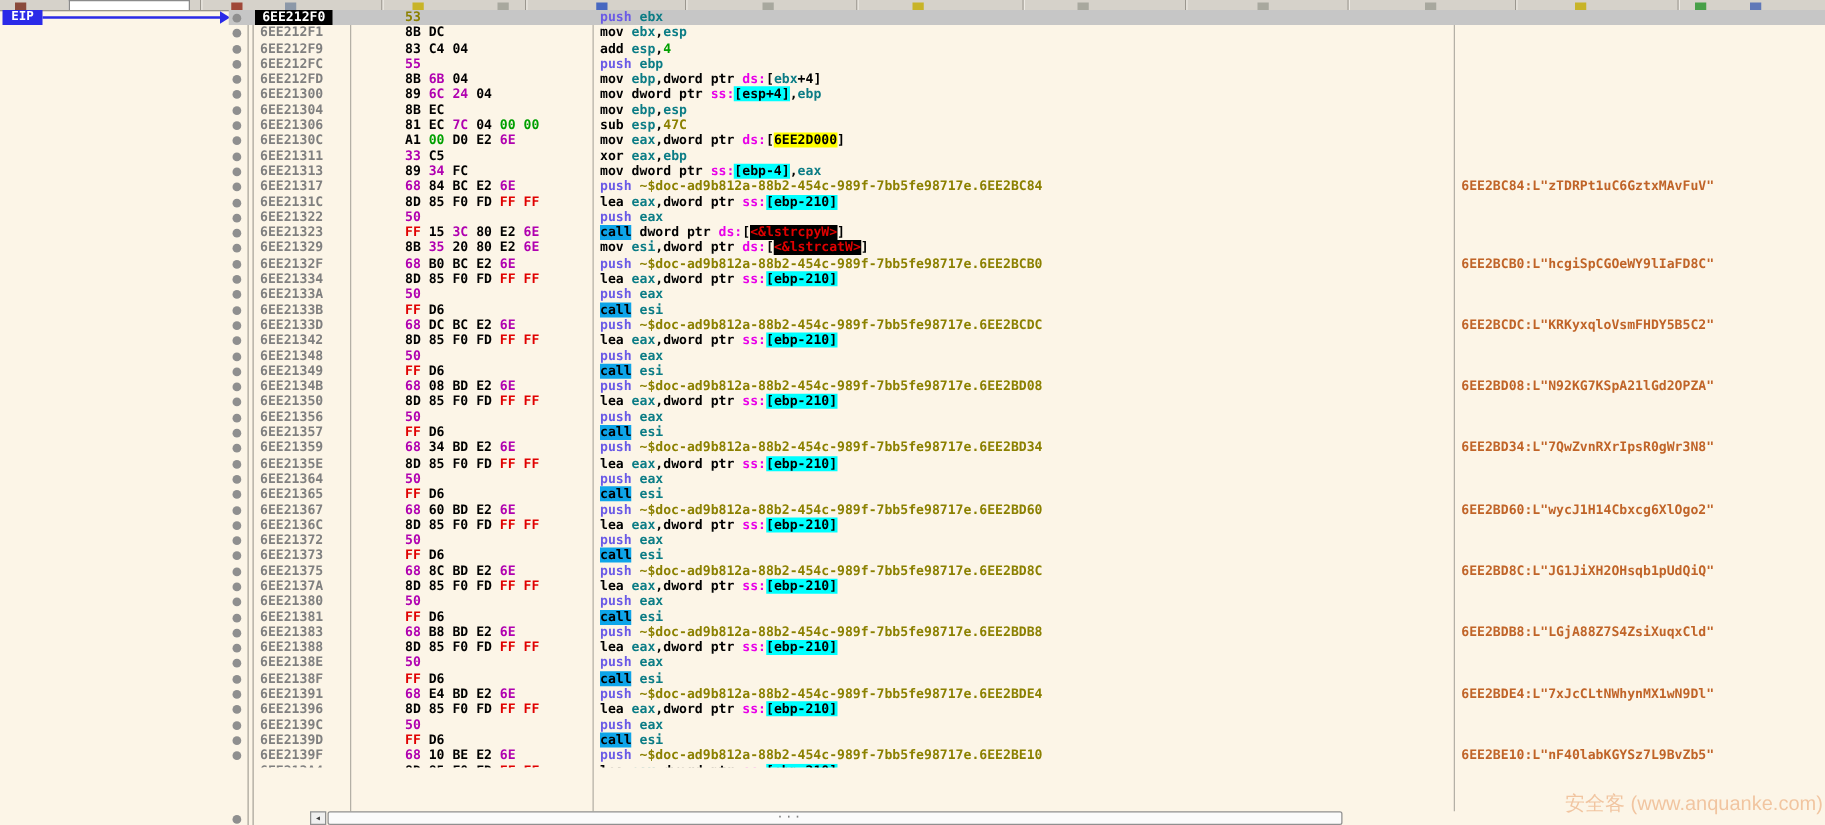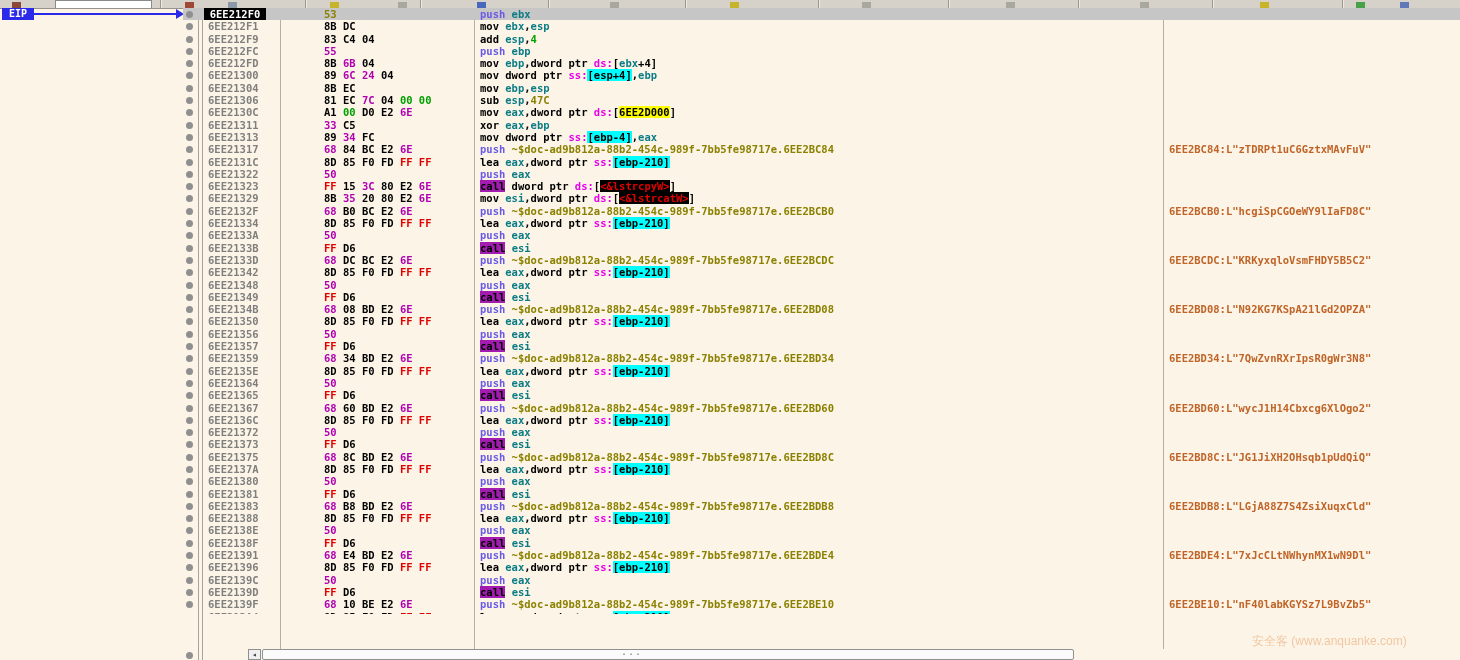--- a/index.html
+++ b/index.html
@@ -28,36 +28,36 @@
   
   .c-b{color:#000}
   .c-push{color:#6A5AE6}
   .c-reg{color:#0B7C85}
   .c-num{color:#00A000}
   .c-olv{color:#8B8000}
   .c-seg{color:#E800E8}
   .c-hl{color:#000;background:#00FFFF}
   .c-ya{color:#000;background:#FFFF00}
   .c-yf{color:#E00000;background:#000000}
-  .c-call{color:#000;background:#a21caf}
+  .c-call{color:#000;background:#0ea5e9}
   
   #eip-badge{position:absolute;left:2px;top:8px;width:32px;height:12px;background:#2A2AE8;color:#fff;
              font-size:10px;line-height:12px;text-align:center;font-weight:bold;}
   #eip-line{position:absolute;left:34px;top:13px;width:142px;height:2px;background:#2A2AE8;}
   #eip-head{position:absolute;left:176px;top:9px;width:0;height:0;border-left:8px solid #2A2AE8;
             border-top:5px solid transparent;border-bottom:5px solid transparent;}
   
   #hscroll-btn{position:absolute;left:248px;top:649px;width:13px;height:11px;background:#F0F0F0;border:1px solid #909090;
                box-sizing:border-box;color:#404040;font-size:8px;line-height:9px;text-align:center;}
   #hscroll-thumb{position:absolute;left:262px;top:649px;width:812px;height:11px;background:#FBFBFB;border:1px solid #909090;
                  box-sizing:border-box;border-radius:2px;}
   #hscroll-grip{position:absolute;left:358px;top:0px;color:#808080;font-size:10px;line-height:9px;letter-spacing:1px;}
   
   #watermark{position:absolute;left:1252px;top:633px;width:208px;color:#E07830;opacity:.38;
-             font-family:"Liberation Sans",sans-serif;font-size:12px;filter:blur(.4px);white-space:nowrap;}
+             font-family:"Liberation Sans",sans-serif;font-size:16px;filter:blur(.4px);white-space:nowrap;}
 </style>
 </head>
 <body>
 
 <div id="screen">
 
   <div id="toolbar">
     <div id="tb-white"></div>
   <div class="tb-sep" style="left: 160px;"></div>
       <div class="tb-sep" style="left: 305px;"></div>

